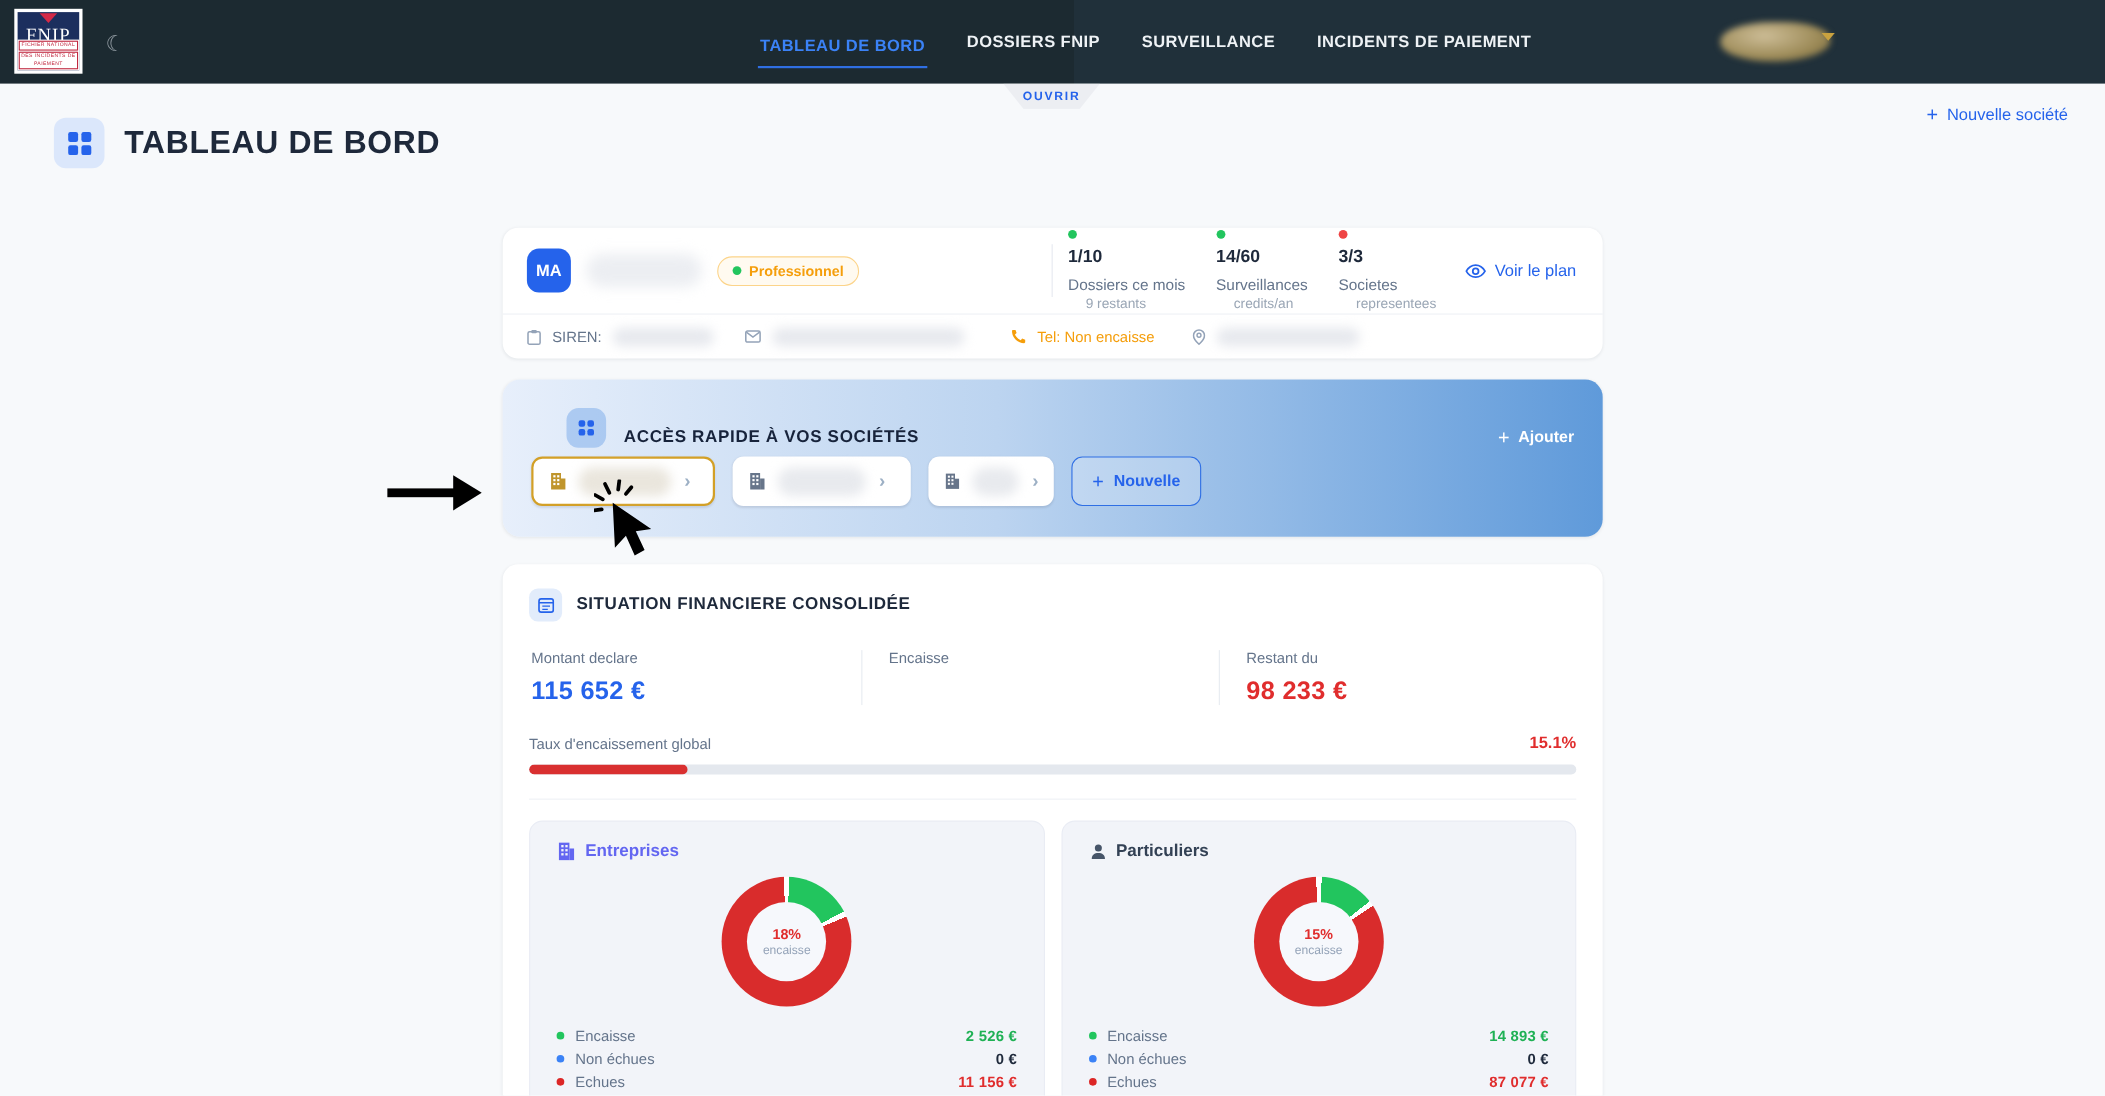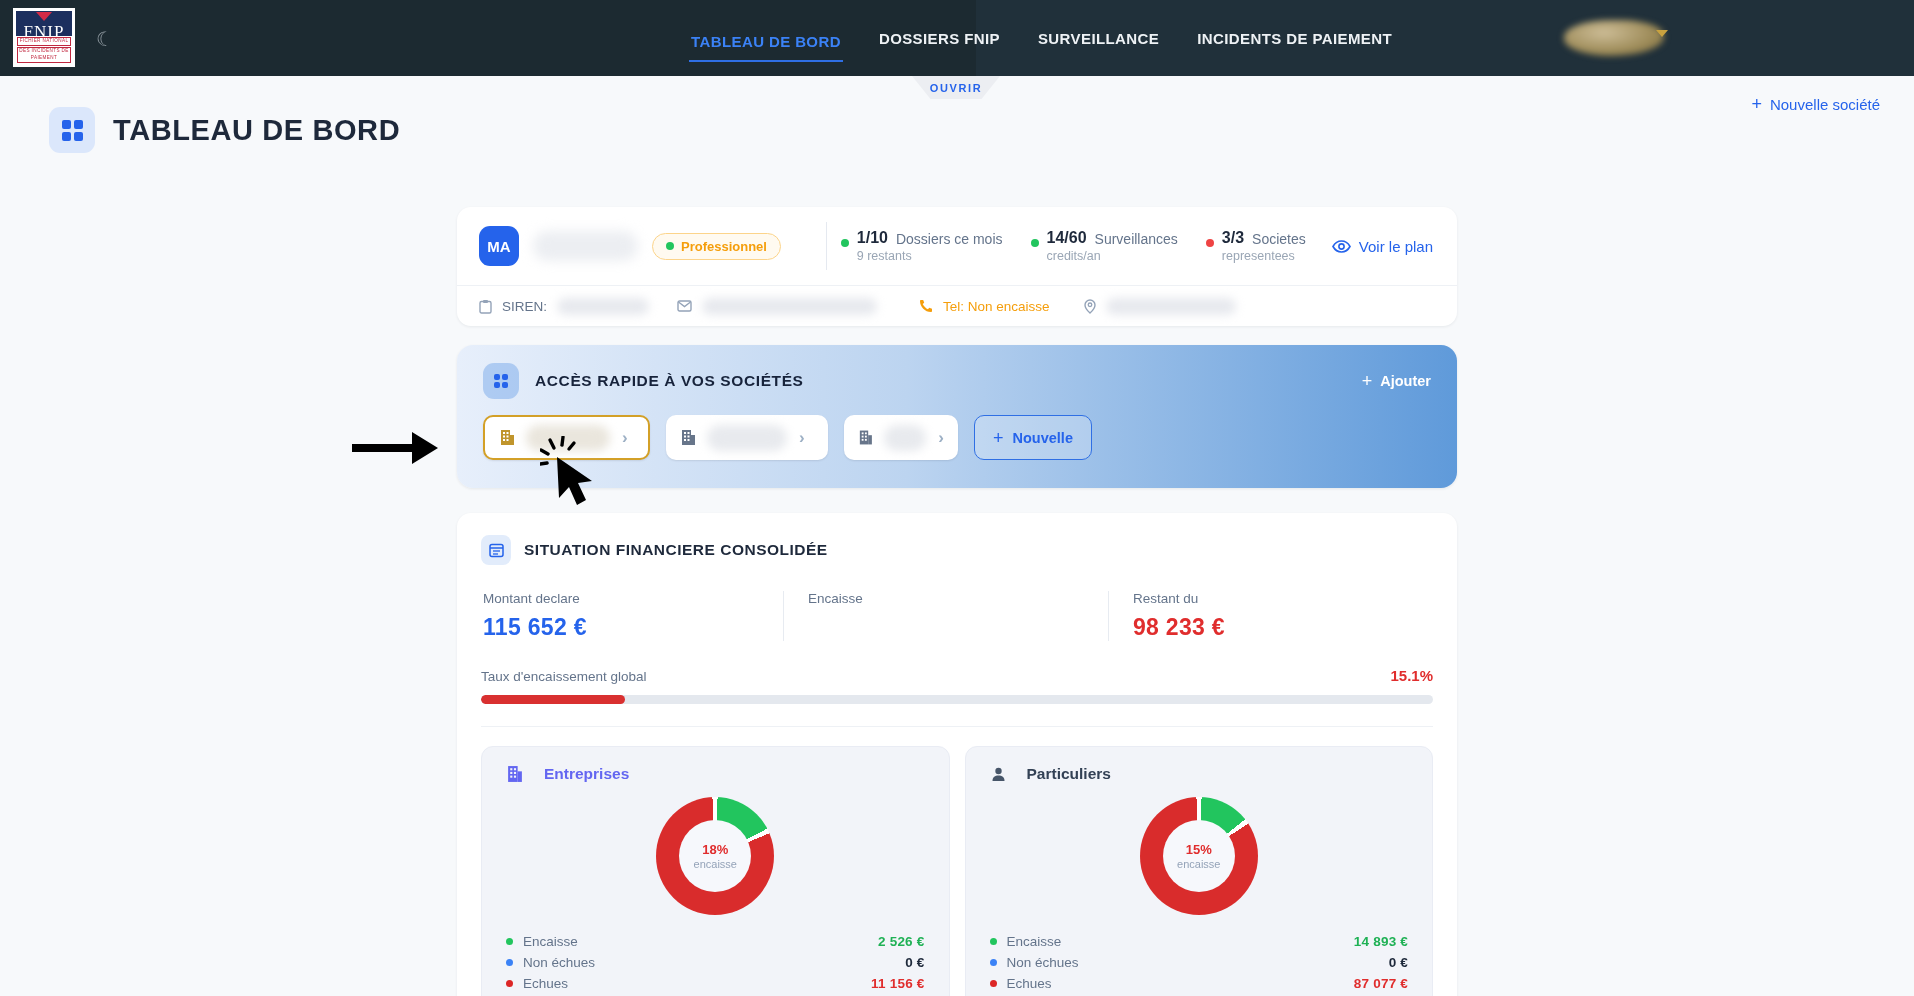--- a/index.html
+++ b/index.html
@@ -68,38 +68,38 @@
   .name-blob { width:105px; height:30px; margin-left:14px; filter:blur(6px);
     background:#eceef2; border-radius:16px; }
   .badge { margin-left:14px; display:flex; align-items:center; gap:7px;
     border:1px solid #fcd48a; background:#fffaf0; color:#f59e0b;
     font-size:13px; font-weight:700; padding:5px 13px; border-radius:999px; }
   .dot { width:8px; height:8px; border-radius:50%; display:inline-block; flex:none; }
   .dot.g { background:#22c55e; }
   .stats { position:absolute; right:0; top:0; height:78px; display:flex; align-items:center; }
   .vdiv { width:1px; height:48px; background:#e5e9f0; }
   .stat { padding:0 14px; }
-  .stat-top { display:flex; align-items:flex-end; gap:8px; }
+  .stat-top { display:flex; align-items:flex-start; gap:8px;flex-direction:column; }
   .stat-val { font-size:16px; font-weight:700; color:#1e293b; }
   .stat-lbl { font-size:14px; color:#64748b; }
   .stat-sub { font-size:12.5px; color:#9aa6b5; margin-left:16px; margin-top:2px; }
   .plan-link { display:flex; align-items:center; gap:8px; color:#2563eb; font-size:15px;
     font-weight:500; padding:0 24px 0 12px; cursor:pointer; }
   .profile-div { height:1px; background:#eef1f5; margin:0 0; }
   .profile-row2 { display:flex; align-items:center; height:40px; padding:0 22px; gap:10px;
     font-size:13.5px; color:#64748b; }
   .c-ic { color:#94a3b8; display:flex; align-items:center; }
   .tel-txt { color:#f59e0b; }
   .row2-blob { height:17px; border-radius:9px; }
 
   
   .quick-card { height:143px; margin-bottom:25px; border-radius:16px; position:relative;
     background:linear-gradient(90deg,#e7effb 0%, #bcd4f0 45%, #5f9ada 100%);
     box-shadow:0 1px 3px rgba(15,23,42,.08); }
-  .quick-head { display:flex; align-items:center; height:62px; padding:10px 26px 0 26px; }
+  .quick-head { display:flex; align-items:flex-end; height:62px; padding:10px 26px 0 26px;margin-left:32px; }
   .icon-box.qa { width:36px; height:36px; background:rgba(130,175,235,.55); }
   .quick-title { margin-left:16px; font-size:15.5px; font-weight:700; color:#17233b; letter-spacing:.6px; }
   .ajouter { margin-left:auto; display:flex; align-items:center; gap:8px; color:#fff;
     font-size:14.5px; font-weight:700; cursor:pointer; }
   .chips { display:flex; align-items:center; gap:16px; padding:8px 0 0 26px; }
   .chip { background:#fff; border-radius:10px; height:45px; display:flex; align-items:center;
     padding:0 14px; gap:10px; cursor:pointer; box-shadow:0 1px 2px rgba(15,23,42,.10); }
   .chip.selected { border:2px solid #d3a027; }
   .chip .chev { color:#9db0c5; font-size:17px; font-weight:700; margin-left:2px; }
   .chip-blob { height:26px; border-radius:13px; filter:blur(5px); background:#eae6dd; }
@@ -127,21 +127,21 @@
   .taux-lbl { font-size:13.5px; color:#64748b; }
   .taux-val { font-size:15px; font-weight:800; color:#e02d2d; }
   .track { margin-top:11px; height:9px; border-radius:5px; background:#e4e8ee; overflow:hidden; }
   .fill { height:100%; border-radius:5px; background:#d93030; }
   .fin-div { height:1px; background:#eef1f5; margin-top:22px; }
 
   
   .subcards { display:flex; gap:15px; margin-top:19px; }
   .subcard { width:476px; background:#f2f4f9; border:1px solid #e9ecf4; border-radius:12px;
     padding:18px 24px 20px 24px; height:276px; }
-  .sub-head { display:flex; align-items:center; gap:20px; font-size:15.5px; font-weight:700; }
+  .sub-head { display:flex; align-items:center; gap:8px; font-size:15.5px; font-weight:700; }
   .sub-head.ent { color:#6366f1; }
   .sub-head.part { color:#334155; }
   .donut-wrap { display:flex; justify-content:center; margin-top:14px; }
   .donut { position:relative; width:118px; height:118px; border-radius:50%; }
   .donut-hole { position:absolute; left:23px; top:23px; width:72px; height:72px; border-radius:50%;
     background:#f6f8fc; display:flex; flex-direction:column; align-items:center; justify-content:center; }
   .donut-pct { font-size:13px; font-weight:800; color:#e02d2d; }
   .donut-cap { font-size:11px; color:#94a3b8; margin-top:1px; }
   .legend { margin-top:16px; }
   .lrow { display:flex; align-items:center; height:21px; font-size:13.5px; }

